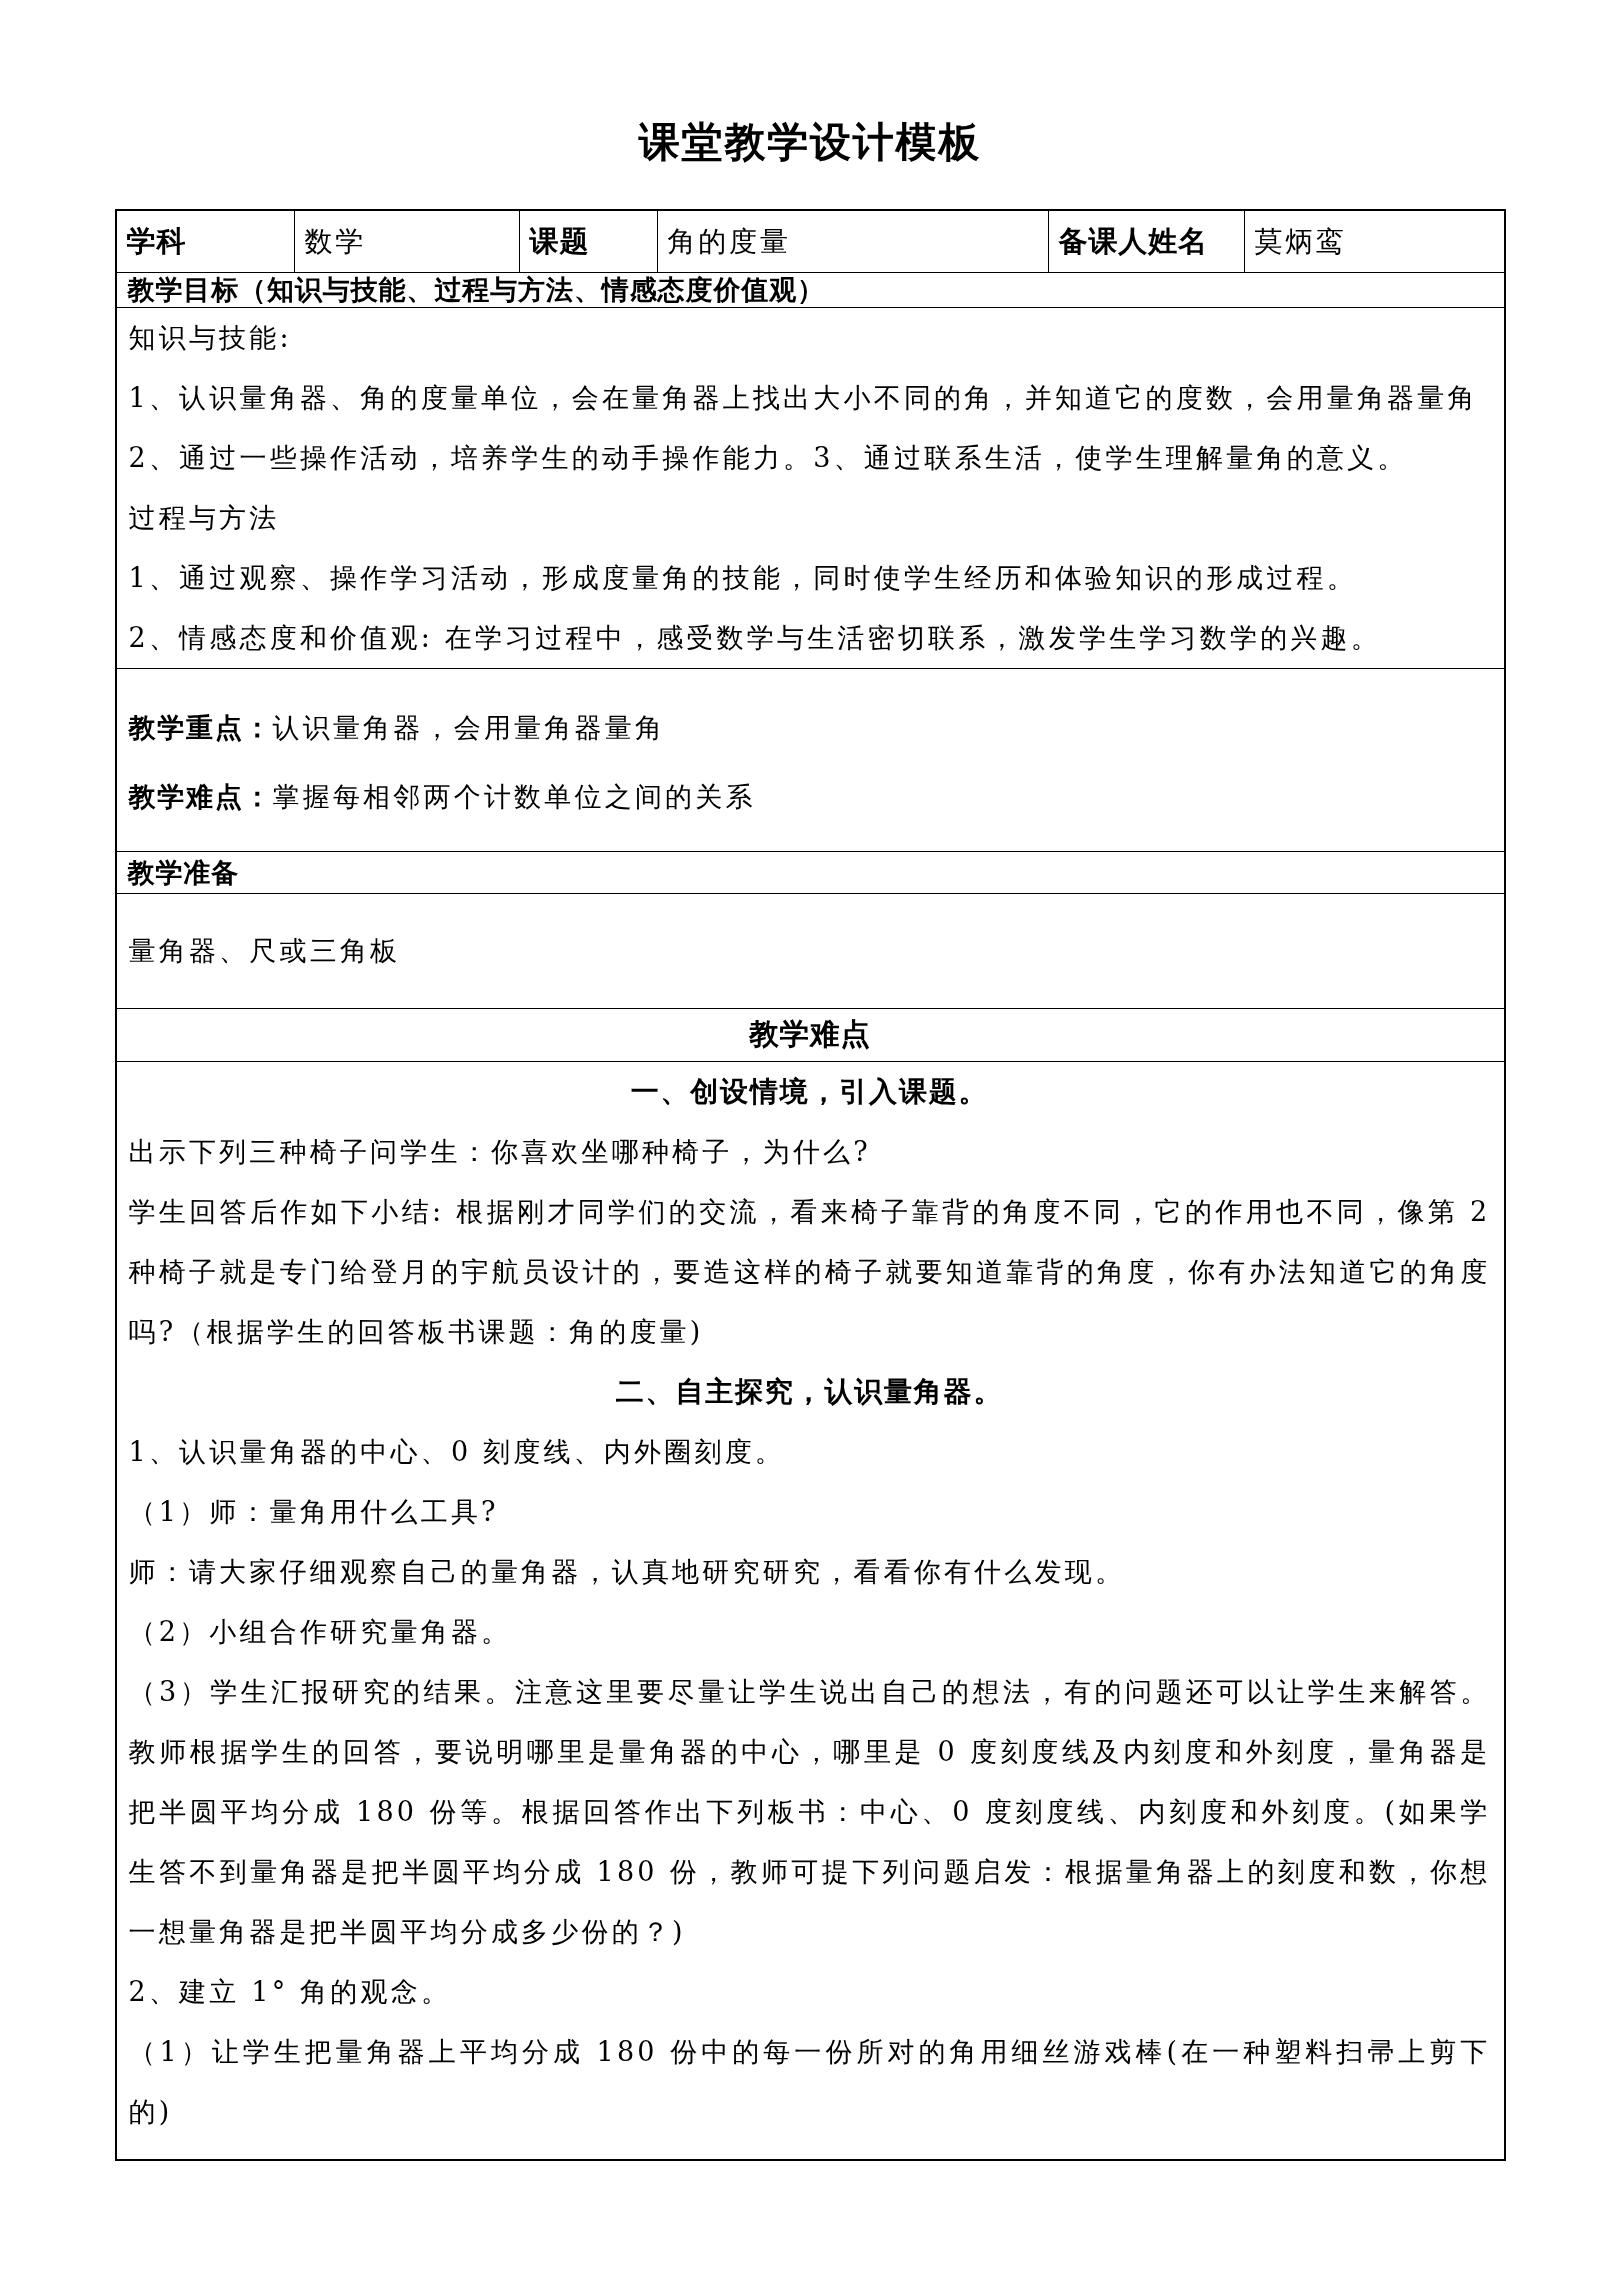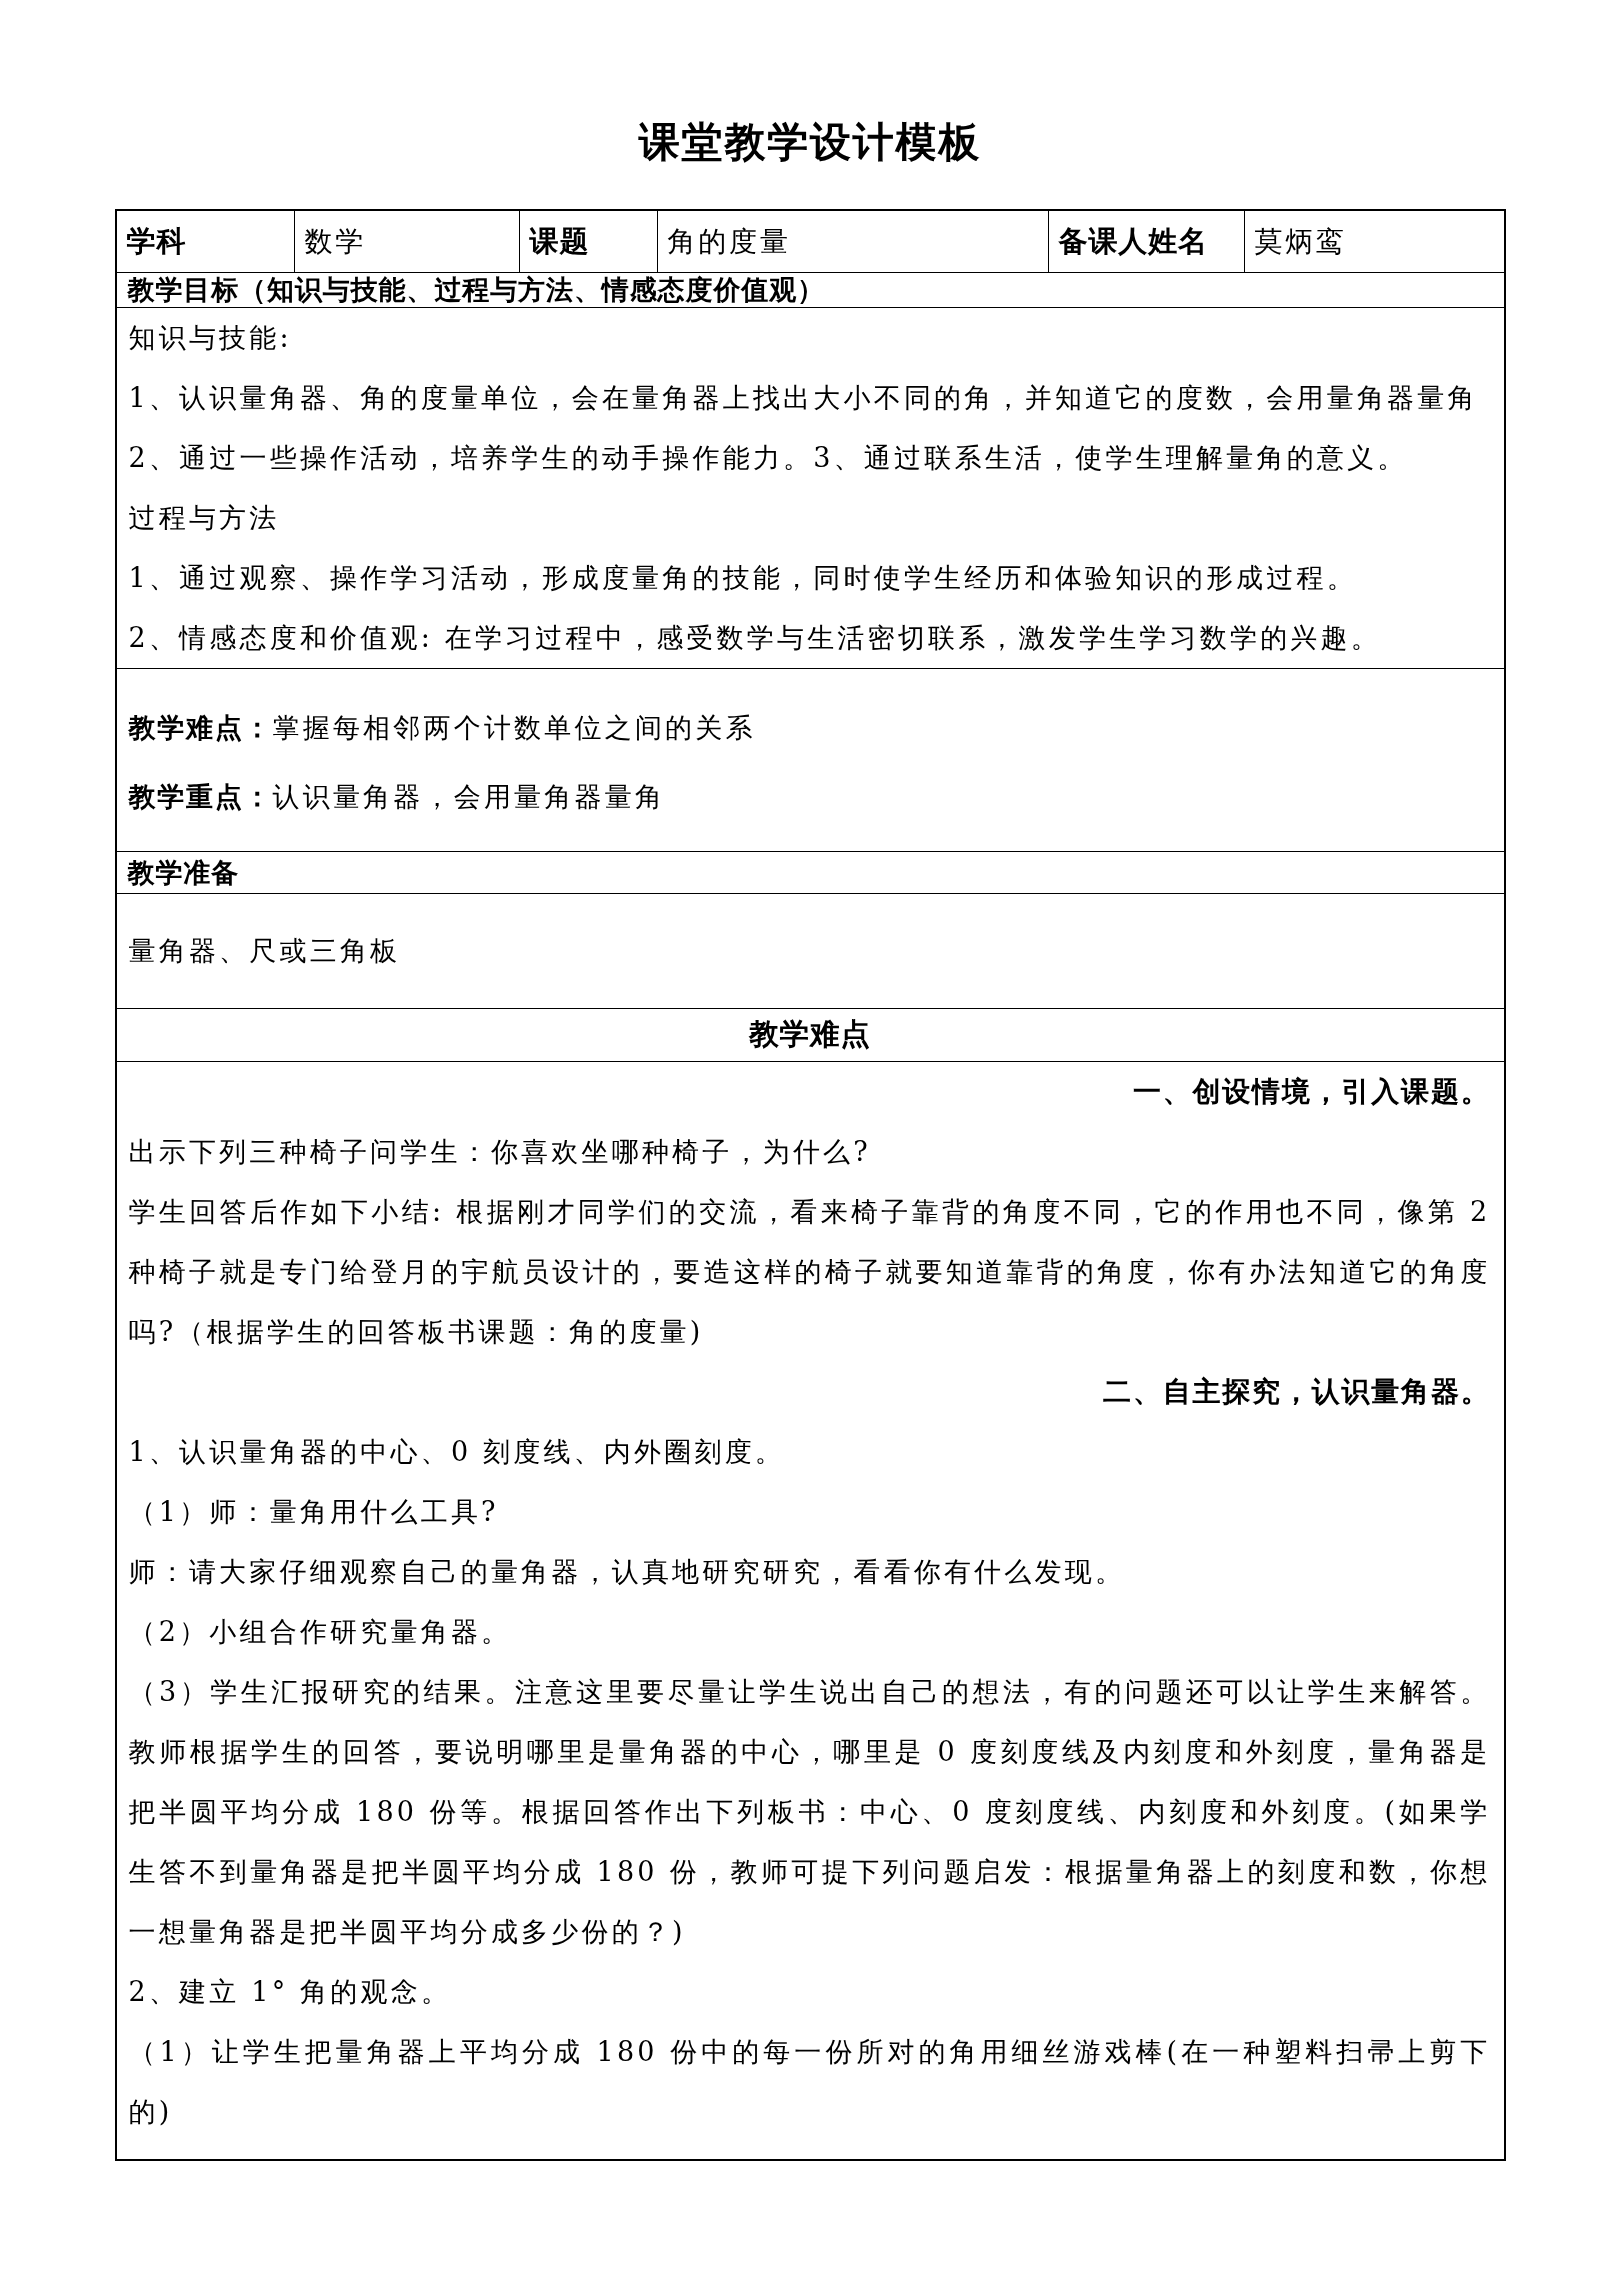--- a/index.html
+++ b/index.html
@@ -91,21 +91,21 @@
   .content-block p { margin: 0; }
   .objectives-block { min-height: 360px; }
   .keypoints-block { min-height: 183px; padding-top: 29px; }
   .keypoints-block p { margin-bottom: 9.2px; }
   .keypoints-block .hd { font-size: 27px; letter-spacing: 1.8px; }
   .prep-block { min-height: 115px; padding-top: 27px; }
   .process-block { min-height: 1001px; padding-bottom: 16.6px; }
   .process-block p.hd {
     font-size: 28px;
     letter-spacing: 1.8px;
-    text-align: right;
+    text-align: center;
   }
 </style>
 </head>
 <body>
 
 <h1 class="page-title">课堂教学设计模板</h1>
 
 <div class="doc-table">
 
   <div class="row info-row">
@@ -135,22 +135,22 @@
     <p>知识与技能:</p>
     <p>1、认识量角器、角的度量单位，会在量角器上找出大小不同的角，并知道它的度数，会用量角器量角</p>
     <p>2、通过一些操作活动，培养学生的动手操作能力。3、通过联系生活，使学生理解量角的意义。</p>
     <p>过程与方法</p>
     <p>1、通过观察、操作学习活动，形成度量角的技能，同时使学生经历和体验知识的形成过程。</p>
     <p>2、情感态度和价值观: 在学习过程中，感受数学与生活密切联系，激发学生学习数学的兴趣。</p>
   </div>
 
 
   <div class="row content-block keypoints-block">
+    <p><span class="hd">教学重点：</span><span>认识量角器，会用量角器量角</span></p>
     <p><span class="hd">教学难点：</span><span>掌握每相邻两个计数单位之间的关系</span></p>
-    <p><span class="hd">教学重点：</span><span>认识量角器，会用量角器量角</span></p>
   </div>
 
   <div class="row section-header hd hrow-md">教学准备</div>
 
   <div class="row content-block prep-block">
     <p>量角器、尺或三角板</p>
   </div>
 
   <div class="row section-header hd process-header">教学难点</div>
 

